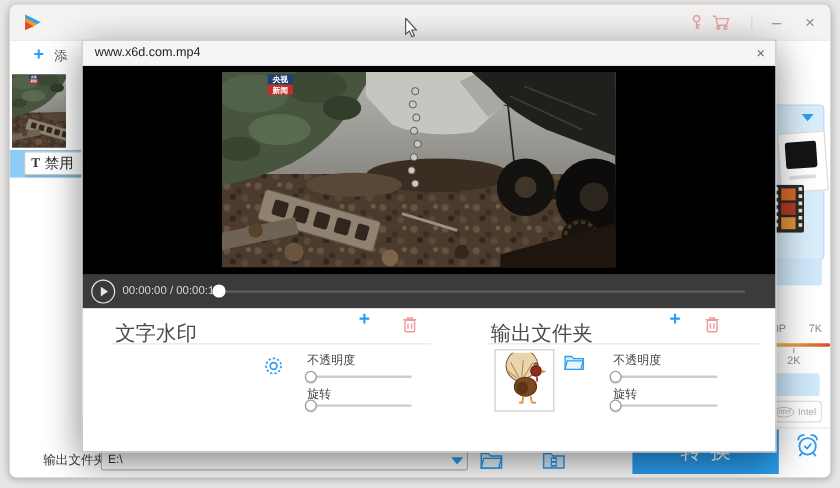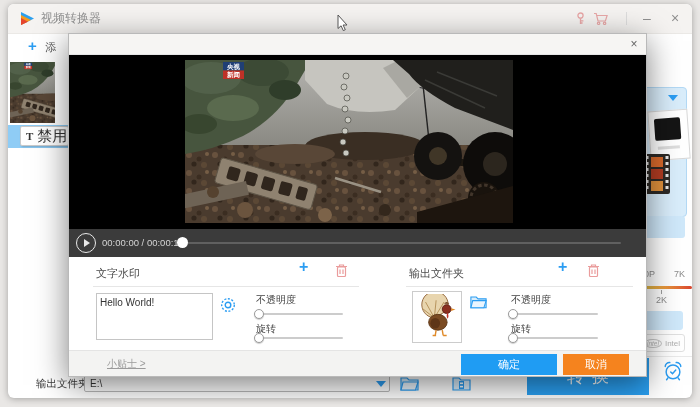--- a/index.html
+++ b/index.html
@@ -14,21 +14,21 @@
   .tb-sep{position:absolute;left:618px;top:8px;width:1px;height:13px;background:#ddd;}
   
   .add-row{position:absolute;left:20px;top:33px;white-space:nowrap;}
   .add-plus{font-size:15px;font-weight:bold;color:#2b9df2;}
   .add-txt{font-size:11px;color:#555;margin-left:4px;}
   .thumb{position:absolute;left:2px;top:58px;width:45px;height:61px;overflow:hidden;background:#222;}
   .sel-row{position:absolute;left:0;top:121px;width:62px;height:23px;background:#8fccf5;}
   .tip-box{position:absolute;left:12px;top:122px;width:49px;height:20px;background:#fff;border:1px solid #c9c9c9;
            border-radius:2px;box-shadow:1px 1px 2px rgba(0,0,0,.18);display:flex;align-items:center;padding-left:5px;box-sizing:border-box;}
   .tip-t{font-family:"Liberation Serif",serif;font-weight:bold;font-size:11px;color:#333;}
-  .tip-label{font-size:15px;color:#333;margin-left:4px;white-space:nowrap;}
+  .tip-label{font-size:12px;color:#333;margin-left:4px;white-space:nowrap;}
   
   .fmt-panel{position:absolute;left:635px;top:83px;width:42px;height:128px;background:#d9edfb;border:1px solid #b3d9f5;border-radius:4px;}
   .caret{width:0;height:0;border-left:5px solid transparent;border-right:5px solid transparent;border-top:6px solid #2b9df2;}
   .fmt-caret{position:absolute;left:660px;top:91px;}
   .fmt-card{position:absolute;left:641px;top:106px;width:38px;height:48px;background:#fff;border:1px solid #d8d8d8;transform:rotate(-4deg);}
   .fmt-screen{position:absolute;left:5px;top:7px;width:26px;height:22px;background:#151515;border-radius:2px;}
   .fmt-line{position:absolute;left:7px;top:35px;width:22px;height:3px;background:#ddd;}
   .film{position:absolute;left:636px;top:150px;}
   .blue-bar2{position:absolute;left:635px;top:212px;width:42px;height:22px;background:#cfe8fa;border-radius:3px;}
   .blue-bar3{position:absolute;left:634px;top:307px;width:41px;height:19px;background:#cfe8fa;border-radius:3px;}
@@ -55,21 +55,21 @@
   .m-title{position:absolute;left:10px;top:0;line-height:20px;font-size:10.5px;color:#222;}
   .m-close{position:absolute;left:556px;top:0;width:18px;height:20px;line-height:20px;text-align:center;font-size:12px;color:#666;cursor:pointer;}
   .m-video{position:absolute;left:0;top:21px;width:577px;height:174px;background:#000;overflow:hidden;}
   .m-player{position:absolute;left:0;top:195px;width:577px;height:28px;background:#3b3b3b;}
   .play-btn{position:absolute;left:7px;top:4px;width:20px;height:20px;border:1.5px solid #e8e8e8;border-radius:50%;box-sizing:border-box;}
   .play-tri{position:absolute;left:7px;top:4.5px;width:0;height:0;border-top:4px solid transparent;border-bottom:4px solid transparent;border-left:6px solid #e8e8e8;}
   .time{position:absolute;left:33px;top:0;line-height:28px;font-size:9.5px;color:#d5d5d5;}
   .seek-track{position:absolute;left:112px;top:13px;width:440px;height:2px;background:#606060;border-radius:1px;}
   .seek-dot{position:absolute;left:108px;top:8px;width:11px;height:11px;background:#fff;border-radius:50%;}
   .m-content{position:absolute;left:0;top:223px;width:577px;height:93px;background:#fff;}
-  .wm-title{position:absolute;top:9px;font-size:11px;color:#4a4a4a;}
+  .wm-title{position:absolute;top:9px;font-size:17px;color:#4a4a4a;}
   .wm-plus{position:absolute;top:1px;font-size:16px;font-weight:bold;color:#2b9df2;cursor:pointer;}
   .wm-sep{position:absolute;top:29px;height:1px;background:#e6e6e6;}
   .wm-textarea{position:absolute;left:27px;top:36px;width:117px;height:47px;box-sizing:border-box;border:1px solid #c5c5c5;
                font-size:10px;color:#333;padding:3px;resize:none;outline:none;font-family:"Liberation Sans",sans-serif;}
   .slider-label{position:absolute;font-size:10px;color:#444;}
   .slider-track{position:absolute;height:2px;background:#ccc;border-radius:1px;}
   .slider-thumb{position:absolute;width:10px;height:10px;background:#fff;border:1px solid #9b9b9b;border-radius:50%;
                 box-sizing:border-box;box-shadow:0 1px 1px rgba(0,0,0,.2);cursor:pointer;}
   .turkey-box{position:absolute;left:343px;top:34px;width:48px;height:50px;background:#fff;border:1px solid #ccc;
               display:flex;align-items:center;justify-content:center;}
@@ -164,21 +164,20 @@
   </svg>
 
   <div class="window">
 
     <div class="titlebar">
       <svg class="abs icon" style="left:12px;top:7px" width="15" height="15" viewBox="0 0 15 15">
         <path d="M1 1 L14 7.5 L1 14 Z" fill="#2ba0f0"></path>
         <path d="M1 4 L11 9 L1 14 Z" fill="#f59a1e"></path>
         <path d="M1 7 L8 10.8 L1 14 Z" fill="#e6452e"></path>
       </svg>
-      <span class="app-title">视频转换器</span>
       <svg class="abs icon" style="left:566px;top:8px" width="13" height="13" viewBox="0 0 13 13">
         <g stroke="#e8a7a7" stroke-width="1.3" fill="none">
           <circle cx="6.5" cy="3.6" r="2.6"></circle>
             <path d="M6.5 6.2 V12 M6.5 8.8 H9.4 M6.5 11 H8.6"></path>
         </g>
       </svg>
       <svg class="abs icon" style="left:585px;top:8px" width="15" height="13" viewBox="0 0 15 13">
         <g stroke="#e8a7a7" stroke-width="1.2" fill="none">
           <path d="M1 1.5 h2.2 l1.8 7.5 h7.4 l1.7 -5.5 H4.2"></path>
           <circle cx="5.6" cy="11.3" r="1.2"></circle>
@@ -263,20 +262,21 @@
     <svg class="abs icon" style="left:444px;top:372px" width="19" height="15" viewBox="0 0 19 15">
       <path d="M1 2 h6 l2 2 h9 v10 H1 Z" fill="#d9edfb" stroke="#2b9df2" stroke-width="1.2"></path>
       <rect x="7" y="5" width="5" height="8" fill="#2b9df2"></rect>
       <rect x="8" y="6.5" width="3" height="1.6" fill="#fff"></rect>
         <rect x="8" y="9.8" width="3" height="1.6" fill="#fff"></rect>
     </svg>
     <div class="convert">转换</div>
 
     <div class="modal">
       <div class="m-header">
+        <span class="m-title">www.x6d.com.mp4</span>
         <span class="m-close">×</span>
       </div>
 
       <div class="m-video">
         <svg class="abs" style="left:116px;top:5px" width="328" height="163" viewBox="0 0 328 163">
             <use href="#scene"></use>
           </svg>
       </div>
 
       <div class="m-player">
@@ -292,21 +292,20 @@
 
         <span class="wm-title" style="left:27px">文字水印</span>
         <span class="wm-plus" style="left:230px">+</span>
         <svg class="abs icon" style="left:266px;top:6px" width="13" height="15" viewBox="0 0 13 15">
           <g stroke="#ea9c9c" stroke-width="1.2" fill="none">
             <rect x="2.5" y="4" width="8" height="9.5" rx="1"></rect>
               <path d="M1 3.5 H12 M4.5 3.5 V2 H8.5 V3.5 M5 6.5 V11 M8 6.5 V11"></path>
           </g>
         </svg>
         <div class="wm-sep" style="left:24px;width:266px"></div>
-        <textarea class="wm-textarea" style="">Hello World!</textarea>
         <svg class="abs icon" style="left:151px;top:40px" width="16" height="16" viewBox="0 0 16 16">
           <circle cx="8" cy="8" r="6.3" fill="none" stroke="#2b9df2" stroke-width="1.4" stroke-dasharray="2 1.6"></circle>
           <circle cx="8" cy="8" r="2.8" fill="none" stroke="#2b9df2" stroke-width="1.4"></circle>
         </svg>
         <span class="slider-label" style="left:187px;top:36px">不透明度</span>
         <div class="slider-track" style="left:190px;top:56px;width:84px"></div>
         <div class="slider-thumb" style="left:185px;top:52px"></div>
         <span class="slider-label" style="left:187px;top:65px">旋转</span>
         <div class="slider-track" style="left:190px;top:80px;width:84px"></div>
         <div class="slider-thumb" style="left:185px;top:76px"></div>
@@ -340,24 +339,19 @@
           <path d="M3 6 h15 l-2.5 8 H1 Z" fill="#eaf5fe" stroke="#2b9df2" stroke-width="1.2"></path>
         </svg>
         <span class="slider-label" style="left:442px;top:36px">不透明度</span>
         <div class="slider-track" style="left:444px;top:56px;width:85px"></div>
         <div class="slider-thumb" style="left:439px;top:52px"></div>
         <span class="slider-label" style="left:442px;top:65px">旋转</span>
         <div class="slider-track" style="left:444px;top:80px;width:85px"></div>
         <div class="slider-thumb" style="left:439px;top:76px"></div>
       </div>
 
-      <div class="m-footer">
-        <span class="tips">小贴士 &gt;</span>
-        <div class="btn btn-ok">确定</div>
-        <div class="btn btn-cancel">取消</div>
-      </div>
     </div>
   </div>
 
   <svg class="cursor" width="12" height="18" viewBox="0 0 12 18">
     <path d="M1 0 L1 13.5 L4.1 10.8 L6.3 15.6 L8.3 14.7 L6.1 10 L10 10 Z" fill="#fff" stroke="#555" stroke-width="1"></path>
   </svg>
 </div>
 
 </body></html>

